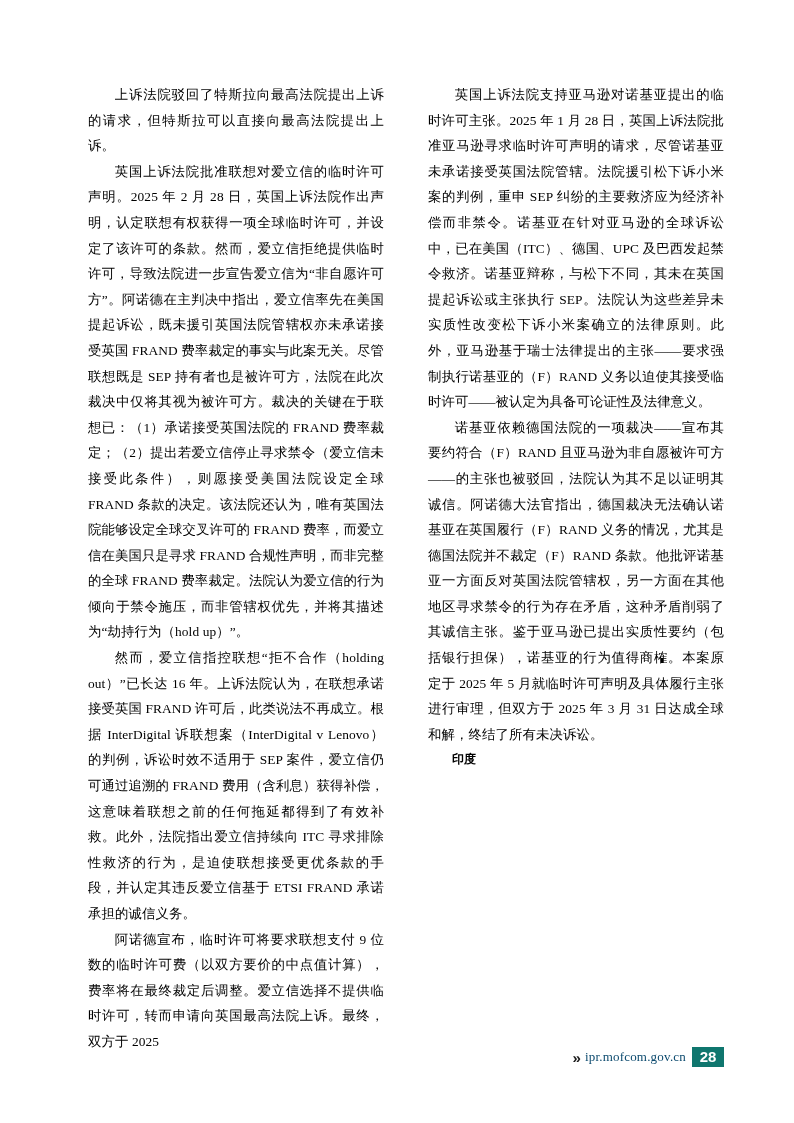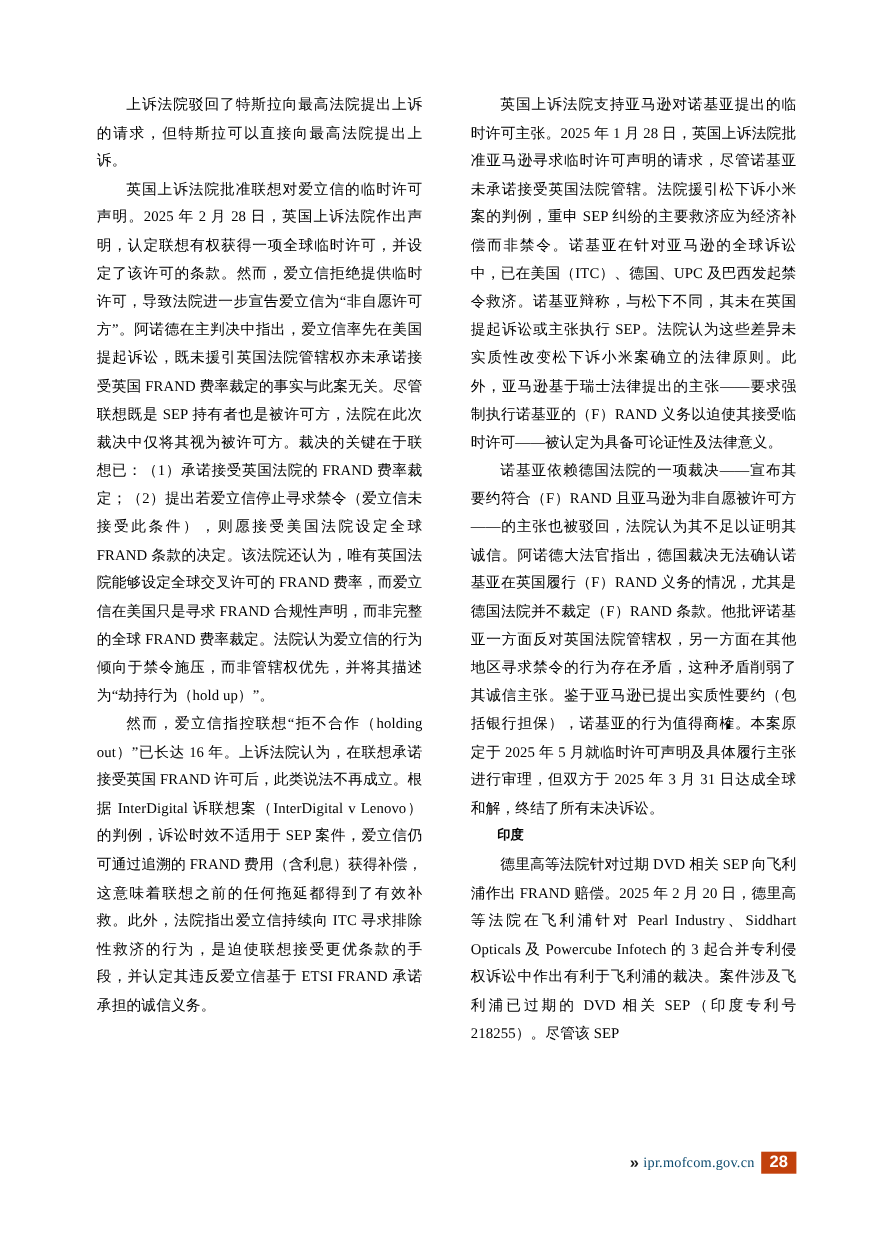--- a/index.html
+++ b/index.html
@@ -74,21 +74,21 @@
     letter-spacing: -2px;
     font-weight: bold;
   }
   .site {
     font-family: "Liberation Serif", serif;
     font-size: 13px;
     color: #0c4a6e;
     letter-spacing: 0.2px;
   }
   .pagenum {
-    background: #c2410c;
+    background: #0f766e;
     color: #ffffff;
     font-family: "Liberation Sans", sans-serif;
     font-size: 15px;
     font-weight: bold;
     padding: 2px 7px 3px 7px;
     line-height: 1;
     min-width: 18px;
     text-align: center;
   }
 </style>
@@ -96,27 +96,27 @@
 <body>
 
 <div class="page">
 
   <div class="content">
 
     <div class="col">
       <p class="para">上诉法院驳回了特斯拉向最高法院提出上诉的请求，但特斯拉可以直接向最高法院提出上诉。</p>
       <p class="para">英国上诉法院批准联想对爱立信的临时许可声明。2025 年 2 月 28 日，英国上诉法院作出声明，认定联想有权获得一项全球临时许可，并设定了该许可的条款。然而，爱立信拒绝提供临时许可，导致法院进一步宣告爱立信为“非自愿许可方”。阿诺德在主判决中指出，爱立信率先在美国提起诉讼，既未援引英国法院管辖权亦未承诺接受英国 FRAND 费率裁定的事实与此案无关。尽管联想既是 SEP 持有者也是被许可方，法院在此次裁决中仅将其视为被许可方。裁决的关键在于联想已：（1）承诺接受英国法院的 FRAND 费率裁定；（2）提出若爱立信停止寻求禁令（爱立信未接受此条件），则愿接受美国法院设定全球 FRAND 条款的决定。该法院还认为，唯有英国法院能够设定全球交叉许可的 FRAND 费率，而爱立信在美国只是寻求 FRAND 合规性声明，而非完整的全球 FRAND 费率裁定。法院认为爱立信的行为倾向于禁令施压，而非管辖权优先，并将其描述为“劫持行为（hold up）”。</p>
       <p class="para">然而，爱立信指控联想“拒不合作（holding out）”已长达 16 年。上诉法院认为，在联想承诺接受英国 FRAND 许可后，此类说法不再成立。根据 InterDigital 诉联想案（InterDigital v Lenovo）的判例，诉讼时效不适用于 SEP 案件，爱立信仍可通过追溯的 FRAND 费用（含利息）获得补偿，这意味着联想之前的任何拖延都得到了有效补救。此外，法院指出爱立信持续向 ITC 寻求排除性救济的行为，是迫使联想接受更优条款的手段，并认定其违反爱立信基于 ETSI FRAND 承诺承担的诚信义务。</p>
+      <p class="para">阿诺德宣布，临时许可将要求联想支付 9 位数的临时许可费（以双方要价的中点值计算），费率将在最终裁定后调整。爱立信选择不提供临时许可，转而申请向英国最高法院上诉。最终，双方于 2025</p>
     </div>
 
     <div class="col">
       <p class="para">英国上诉法院支持亚马逊对诺基亚提出的临时许可主张。2025 年 1 月 28 日，英国上诉法院批准亚马逊寻求临时许可声明的请求，尽管诺基亚未承诺接受英国法院管辖。法院援引松下诉小米案的判例，重申 SEP 纠纷的主要救济应为经济补偿而非禁令。诺基亚在针对亚马逊的全球诉讼中，已在美国（ITC）、德国、UPC 及巴西发起禁令救济。诺基亚辩称，与松下不同，其未在英国提起诉讼或主张执行 SEP。法院认为这些差异未实质性改变松下诉小米案确立的法律原则。此外，亚马逊基于瑞士法律提出的主张——要求强制执行诺基亚的（F）RAND 义务以迫使其接受临时许可——被认定为具备可论证性及法律意义。</p>
       <p class="para">诺基亚依赖德国法院的一项裁决——宣布其要约符合（F）RAND 且亚马逊为非自愿被许可方——的主张也被驳回，法院认为其不足以证明其诚信。阿诺德大法官指出，德国裁决无法确认诺基亚在英国履行（F）RAND 义务的情况，尤其是德国法院并不裁定（F）RAND 条款。他批评诺基亚一方面反对英国法院管辖权，另一方面在其他地区寻求禁令的行为存在矛盾，这种矛盾削弱了其诚信主张。鉴于亚马逊已提出实质性要约（包括银行担保），诺基亚的行为值得商榷。本案原定于 2025 年 5 月就临时许可声明及具体履行主张进行审理，但双方于 2025 年 3 月 31 日达成全球和解，终结了所有未决诉讼。</p>
       <p class="colhead">印度</p>
-      <p class="para">德里高等法院针对过期 DVD 相关 SEP 向飞利浦作出 FRAND 赔偿。2025 年 2 月 20 日，德里高等法院在飞利浦针对 Pearl Industry、Siddhart Opticals 及 Powercube Infotech 的 3 起合并专利侵权诉讼中作出有利于飞利浦的裁决。案件涉及飞利浦已过期的 DVD 相关 SEP（印度专利号 218255）。尽管该 SEP</p>
     </div>
 
   </div>
 
   <div class="footer">
     <div class="footer-inner">
       <span class="chevrons">»</span>
       <span class="site">ipr.mofcom.gov.cn</span>
       <span class="pagenum">28</span>
     </div>

